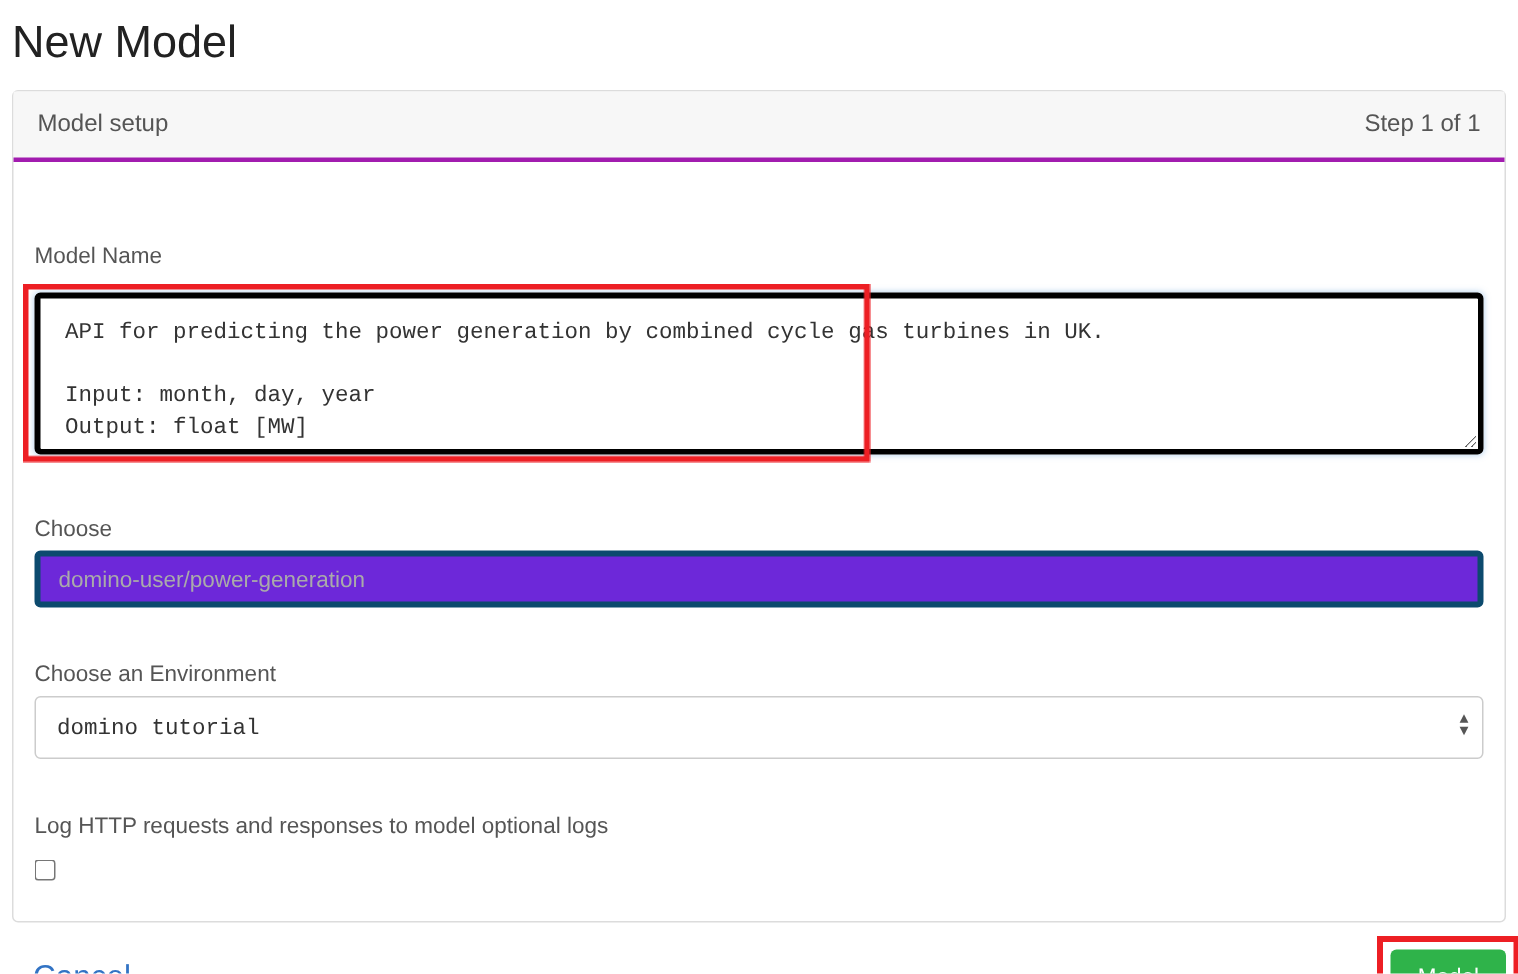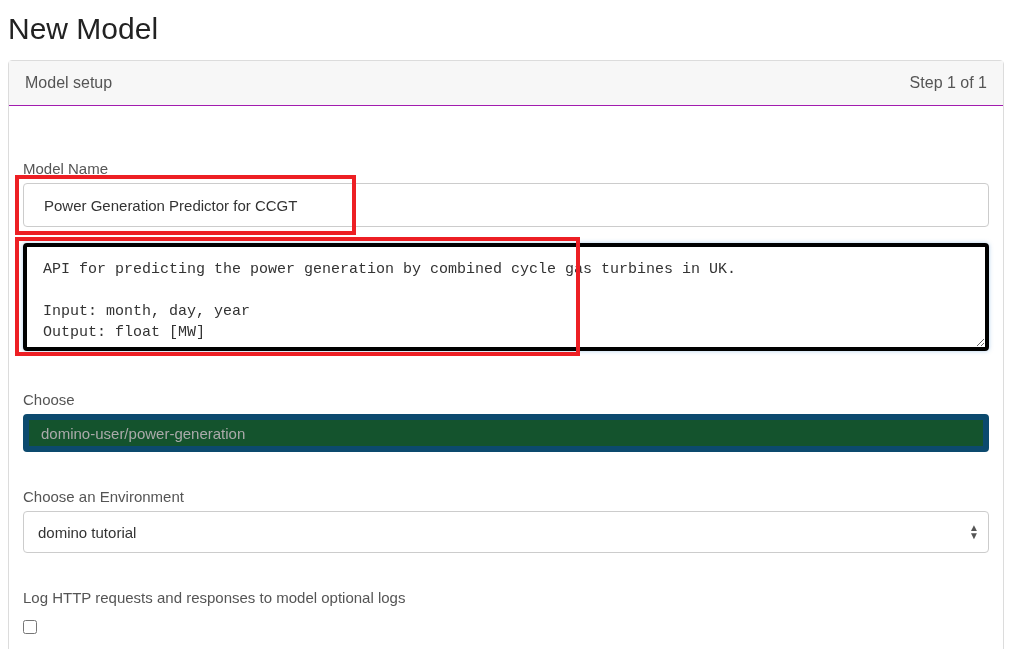--- a/index.html
+++ b/index.html
@@ -24,21 +24,21 @@
       margin: 0 8px;
       border: 1px solid #dcdcdc;
       border-radius: 4px;
       background: #fff;
     }
     .wizard-header {
       display: flex;
       justify-content: space-between;
       align-items: center;
       padding: 13px 16px;
-      border-bottom: 1px solid #a21caf;
+      border-bottom: 3px solid #a21caf;
       background: #f7f7f7;
       color: #555;
       font-size: 16px;
     }
     .wizard-body {
       padding: 18px 14px 18px 14px;
     }
     .form-group {
       margin-bottom: 16px;
     }
@@ -102,33 +102,34 @@
       width: 565px;
       height: 119px;
       border: 4px solid #ed1f24;
       pointer-events: none;
       box-sizing: border-box;
     }
 
     .project-input {
       width: 100%;
       height: 38px;
-      border: 6px solid #0c4a6e;
-      border-radius: 4px;
-      background: #14532d;
+      border: 4px solid #0c4a6e;
+      border-radius: 4px;
+      background: #6d28d9;
       padding: 0 12px;
       font-size: 15px;
       color: #aaa;
       outline: none;
       font-family: inherit;
     }
 
     .env-select-wrap {
       position: relative;
       width: 100%;
+      font-family: Liberation Mono, monospace;
     }
     .env-select {
       width: 100%;
       height: 42px;
       border: 1px solid #ccc;
       border-radius: 4px;
       background: #fff;
       padding: 0 34px 0 14px;
       font-size: 15px;
       color: #333;
@@ -201,26 +202,20 @@
 <div class="wizard-card">
   <div class="wizard-header">
     <span>Model setup</span>
     <span>Step 1 of 1</span>
   </div>
 
   <div class="wizard-body">
 
     <div class="form-group">
       <label class="form-label">Model Name</label>
-      <div class="name-row">
-        <div class="name-full">
-          <input type="text" class="base-input" value="Power Generation Predictor for CCGT" style="">
-        </div>
-        <div class="red-overlay-name"></div>
-      </div>
     </div>
 
     <div class="form-group">
       <div class="desc-row">
         <textarea class="desc-textarea" style="">API for predicting the power generation by combined cycle gas turbines in UK.
 
 Input: month, day, year
 Output: float [MW]</textarea>
         <div class="red-overlay-desc"></div>
       </div>

